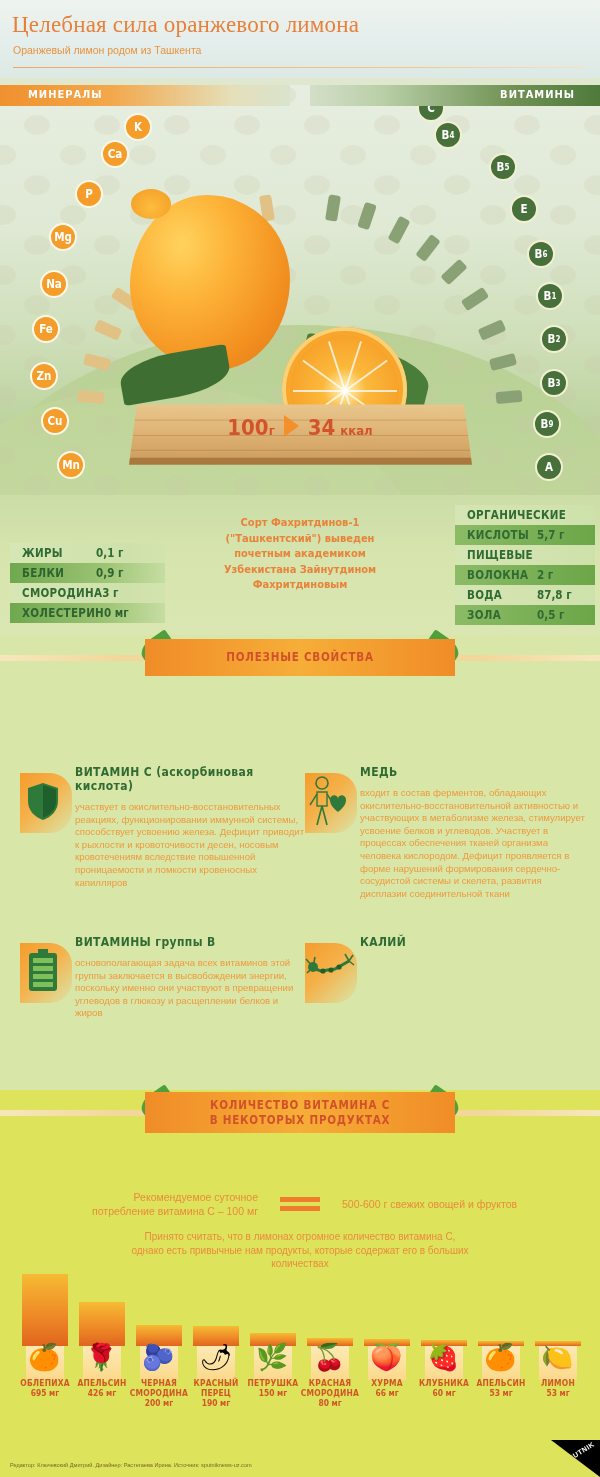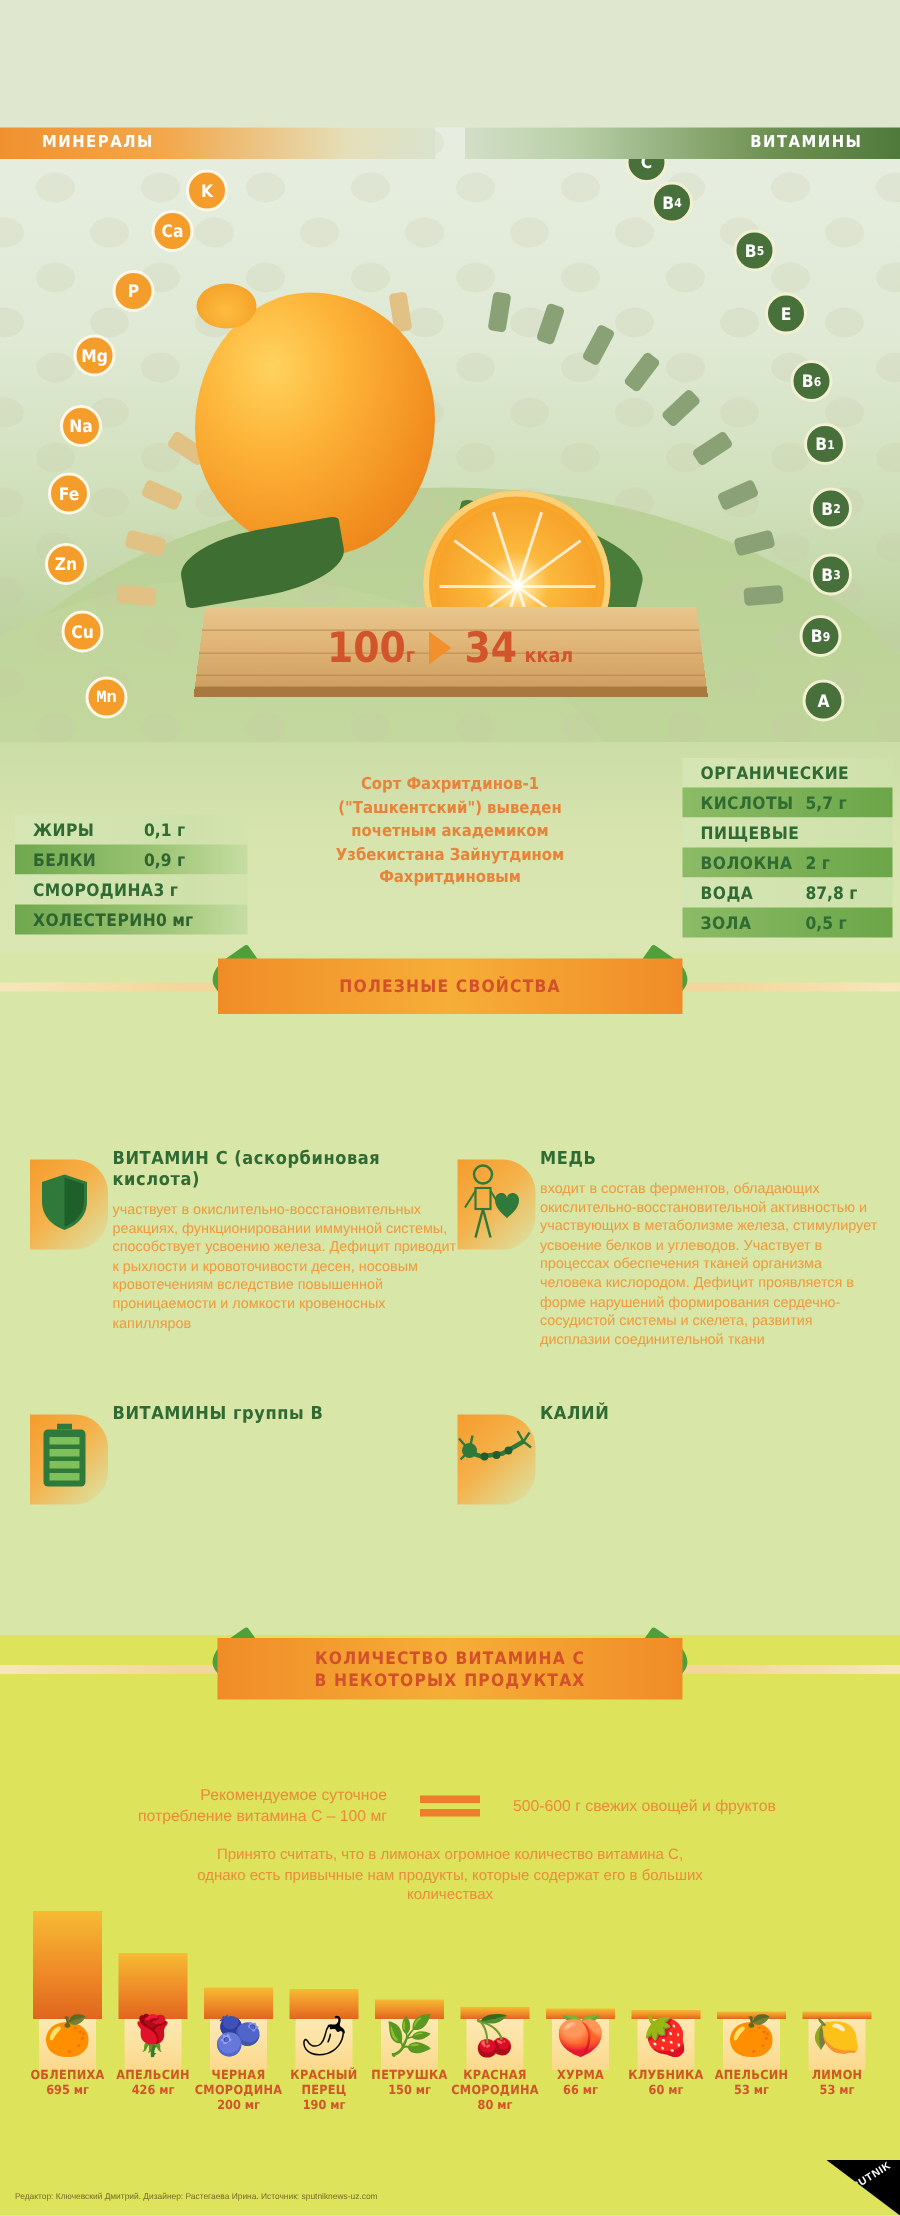--- a/index.html
+++ b/index.html
@@ -122,21 +122,21 @@
     background: linear-gradient(180deg,#e8c68d 0%, #e0b476 50%, #cfa061 100%);
     border-bottom: 7px solid #a8783e;
     transform: perspective(320px) rotateX(14deg);
   }
   .board .plank { position: absolute; left:0; right:0; height: 1px; background: rgba(150,105,55,.35); }
   .kcal {
     position: absolute; left: 0; right: 0; top: 12px;
     text-align: center; color: #d2542a; font-weight: bold;
     font-family: "DejaVu Sans Condensed","Liberation Sans", sans-serif;
   }
-  .kcal .big { font-size: 28px; }
+  .kcal .big { font-size: 22px; }
   .kcal .sm { font-size: 13px; }
   .tri {
     display: inline-block; width: 0; height: 0; vertical-align: -2px;
     border-left: 15px solid #f2902c;
     border-top: 11px solid transparent;
     border-bottom: 11px solid transparent;
     margin: 0 9px;
   }
 
   
@@ -263,20 +263,25 @@
   .sputnik span {
     position: absolute; right: 4px; top: 9px; color: #fff; font-size: 7px;
     font-weight: bold; transform: rotate(-32deg); letter-spacing: .5px;
   }
 </style>
 </head>
 <body>
 
 <div class="page">
 
+  <div class="header">
+    <div class="title">Целебная сила оранжевого лимона</div>
+    <div class="subtitle">Оранжевый лимон родом из Ташкента</div>
+    <div class="hrule"></div>
+  </div>
 
   <div class="illus">
     <div class="hill"></div>
     <div class="hill2"></div>
     <div class="pattern" id="pattern">
         <div class="pat-l" style="left: -10px; top: 0px;"></div>
         <div class="pat-l" style="left: 60px; top: 0px;"></div>
         <div class="pat-l" style="left: 130px; top: 0px;"></div>
         <div class="pat-l" style="left: 200px; top: 0px;"></div>
         <div class="pat-l" style="left: 270px; top: 0px;"></div>
@@ -452,21 +457,21 @@
 
     <div id="minpills">
         <div class="pill min" style="left: 124px; top: 28px;">K</div>
         <div class="pill min" style="left: 101px; top: 55px;">Ca</div>
         <div class="pill min" style="left: 75px; top: 95px;">P</div>
         <div class="pill min" style="left: 49px; top: 138px;">Mg</div>
         <div class="pill min" style="left: 40px; top: 185px;">Na</div>
         <div class="pill min" style="left: 32px; top: 230px;">Fe</div>
         <div class="pill min" style="left: 30px; top: 277px;">Zn</div>
         <div class="pill min" style="left: 41px; top: 322px;">Cu</div>
-        <div class="pill min" style="left: 57px; top: 366px; font-family: Liberation Mono, monospace;">Mn</div>
+        <div class="pill min" style="left: 57px; top: 366px;">Mn</div>
       </div>
     <div id="vitpills">
         <div class="pill vit" style="left: 417px; top: 9px;">C</div>
         <div class="pill vit" style="left: 434px; top: 36px;">B<sub>4</sub></div>
         <div class="pill vit" style="left: 489px; top: 68px;">B<sub>5</sub></div>
         <div class="pill vit" style="left: 510px; top: 110px;">E</div>
         <div class="pill vit" style="left: 527px; top: 155px;">B<sub>6</sub></div>
         <div class="pill vit" style="left: 536px; top: 197px;">B<sub>1</sub></div>
         <div class="pill vit" style="left: 540px; top: 240px;">B<sub>2</sub></div>
         <div class="pill vit" style="left: 540px; top: 284px;">B<sub>3</sub></div>
@@ -575,20 +580,21 @@
         <svg width="30" height="44" viewBox="0 0 30 44" style="position:absolute;left:8px;top:6px;">
           <rect x="10" y="0" width="10" height="4" fill="#2f7a3a"></rect>
           <rect x="1" y="4" width="28" height="38" rx="3" fill="#2f7a3a"></rect>
           <rect x="5" y="9" width="20" height="5" fill="#7fc05a"></rect>
           <rect x="5" y="17" width="20" height="5" fill="#7fc05a"></rect>
           <rect x="5" y="25" width="20" height="5" fill="#7fc05a"></rect>
           <rect x="5" y="33" width="20" height="5" fill="#7fc05a"></rect>
         </svg>
       </div>
       <h3>ВИТАМИНЫ группы B</h3>
+      <p>основополагающая задача всех витаминов этой группы заключается в высвобождении энергии, поскольку именно они участвуют в превращении углеводов в глюкозу и расщеплении белков и жиров</p>
     </div>
 
     <div class="card" style="left:305px;top:300px;">
       <div class="icon-pad">
         <svg width="50" height="40" viewBox="0 0 50 40" style="position:absolute;left:0px;top:10px;">
           <path d="M4 14 L16 18 L30 16 L44 8" stroke="#2f7a3a" stroke-width="3" fill="none"></path>
           <circle cx="8" cy="14" r="5" fill="#2f7a3a"></circle>
           <path d="M8 14 L1 6 M8 14 L2 20 M8 14 L10 4" stroke="#2f7a3a" stroke-width="1.6" fill="none"></path>
           <path d="M44 8 L48 2 M44 8 L40 1 M44 8 L49 12" stroke="#2f7a3a" stroke-width="1.6" fill="none"></path>
           <circle cx="18" cy="18" r="2.6" fill="#1f5f2c"></circle>

